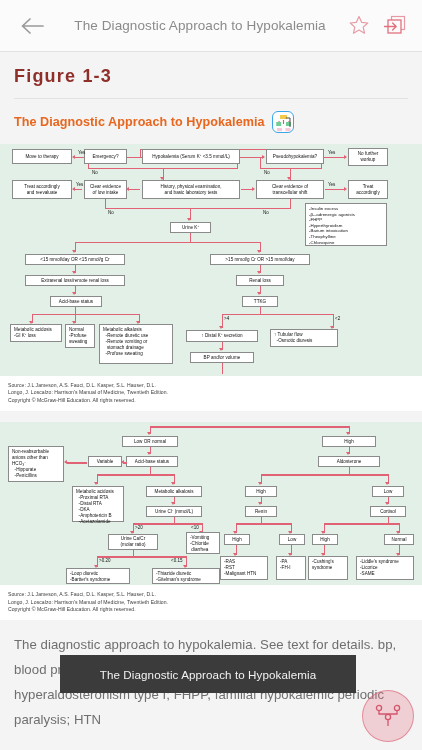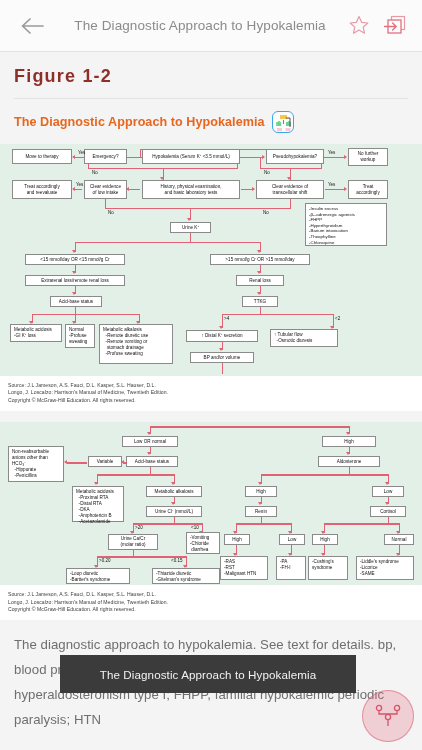--- a/index.html
+++ b/index.html
@@ -106,21 +106,21 @@
         <svg width="24" height="22" viewBox="0 0 24 22">
           <rect x="8.5" y="1.5" width="13" height="13" fill="none" stroke="#e79aa4" stroke-width="1.2"></rect>
           <rect x="5" y="5" width="13" height="13" fill="#fbfbfb" stroke="#e1707f" stroke-width="1.3"></rect>
           <path d="M1.5 11.5 L13 11.5 M9.6 8 L13.2 11.5 L9.6 15" fill="none" stroke="#e1707f" stroke-width="1.3" stroke-linecap="round" stroke-linejoin="round"></path>
         </svg>
       </span>
     </div>
   </div>
 
   <div class="fig-wrap">
-    <div class="fig-num">Figure 1-2</div>
+    <div class="fig-num">Figure 1-3</div>
     <div class="fig-rule"></div>
     <div class="fig-title-row">
       <div class="fig-title">The Diagnostic Approach to Hypokalemia</div>
       <div class="fig-icon">
         <svg width="22" height="22" viewBox="0 0 22 22">
           <rect x="7" y="3" width="7" height="4" fill="#f2c94c"></rect>
           <rect x="3.2" y="10" width="5" height="4" fill="#6fcf97"></rect>
           <rect x="13" y="10" width="5" height="4" fill="#6fcf97"></rect>
           <rect x="4" y="16" width="5" height="3.2" fill="#f8c8d8"></rect>
           <rect x="12.5" y="16" width="5" height="3.2" fill="#f8c8d8"></rect>

